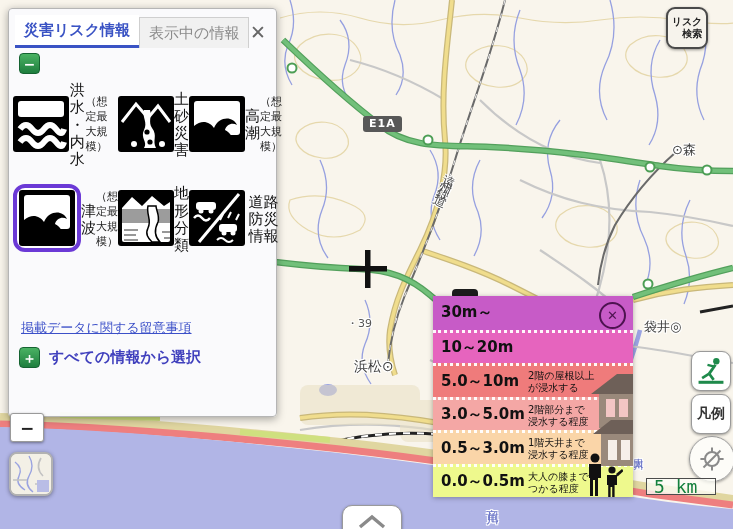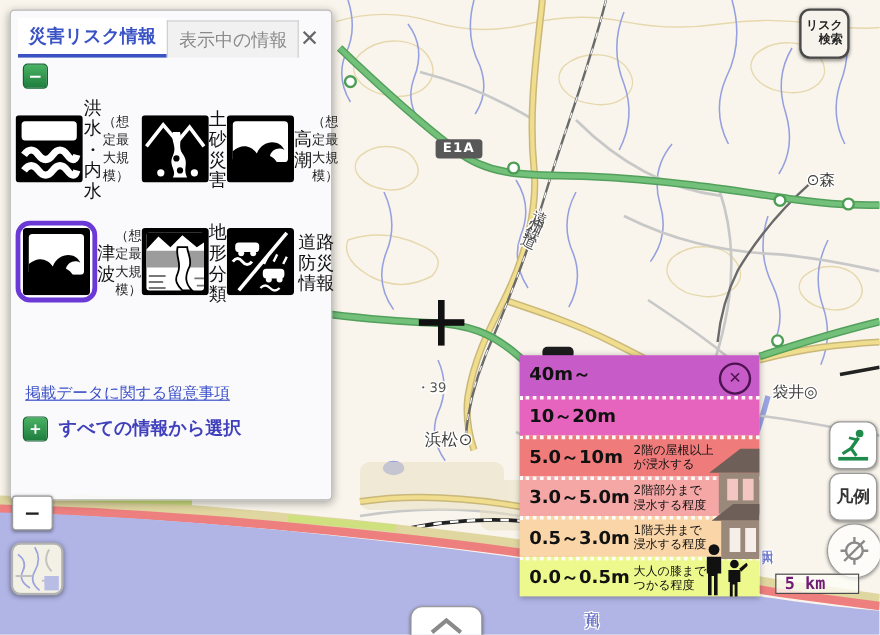--- a/index.html
+++ b/index.html
@@ -73,21 +73,21 @@
     font-size:10px;font-weight:bold;color:#222;white-space:pre-line;text-align:right;line-height:1.25;}
   #evac-btn{left:691px;top:351px;width:38px;height:38px;}
   #hanrei-btn{left:691px;top:394px;width:38px;height:38px;font-size:14px;font-weight:bold;color:#333;}
   #locate-btn{left:689px;top:436px;width:44px;height:44px;border-radius:50%;background:rgba(255,255,255,.65);}
   #zoomout-btn{left:10px;top:413px;width:32px;height:27px;border-radius:3px;font-size:17px;font-weight:bold;color:#222;z-index:7;}
   #minimap{left:9px;top:452px;width:40px;height:40px;border:2px solid #b2b2b2;border-radius:8px;overflow:hidden;
     background:#f3f0e6;z-index:7;box-shadow:0 1px 4px rgba(0,0,0,.4);cursor:pointer;}
   #collapse-btn{left:342px;top:505px;width:58px;height:32px;border-radius:10px 10px 0 0;z-index:7;}
   #scalebar{left:646px;top:478px;width:70px;height:17px;z-index:7;background:rgba(252,252,246,.78);
     border:1.5px solid #4c4c4c;font-family:"DejaVu Sans Mono","Liberation Mono",monospace;
-    font-size:14px;color:#701a75;display:flex;align-items:center;padding-left:7px;box-sizing:border-box;font-weight:bold;}
+    font-size:18px;color:#15803d;display:flex;align-items:center;padding-left:7px;box-sizing:border-box;}
 </style>
 </head>
 <body>
 
 <svg id="map-canvas" viewBox="0 0 733 529" xmlns="http://www.w3.org/2000/svg">
   <rect x="0" y="0" width="733" height="529" fill="#f9f5ec"></rect>
 
   <g stroke="#e6d8ac" fill="none" stroke-width="1.2">
     <path d="M280,18 q40,-12 80,0 t80,2 t80,-2 t80,2 t80,0 t60,2"></path>
     <path d="M300,45 c18,-16 48,-14 58,4 c10,18 -8,34 -32,31 c-24,-3 -40,-20 -26,-35 z"></path>
@@ -338,21 +338,21 @@
       <g fill="#111">
         <circle cx="10" cy="6" r="4.5"></circle>
         <path d="M4,12 h12 v14 h-3 v18 h-3 v-16 h-2 v16 h-3 v-18 h-1 z"></path>
         <circle cx="27" cy="18" r="3.6"></circle>
         <path d="M22,23 h10 v10 h-2.4 v12 h-2.4 v-10 h-1.6 v10 h-2.4 v-12 h-1.2 z"></path>
         <path d="M31,22 l6,-5 l1.6,2 l-6,5.5 z"></path>
       </g>
     </svg>
   </div>
   <div class="lrow" style="background-color: rgb(199, 91, 199);">
-    <span class="lrow-label">40m～</span>
+    <span class="lrow-label">30m～</span>
 
   </div>
   <div class="lrow" style="background-color: rgb(230, 100, 190);">
     <span class="lrow-label">10～20m</span>
 
   </div>
   <div class="lrow" style="background-color: rgb(239, 123, 123);">
     <span class="lrow-label">5.0～10m</span>
     <span class="lrow-desc">2階の屋根以上
 が浸水する</span>

